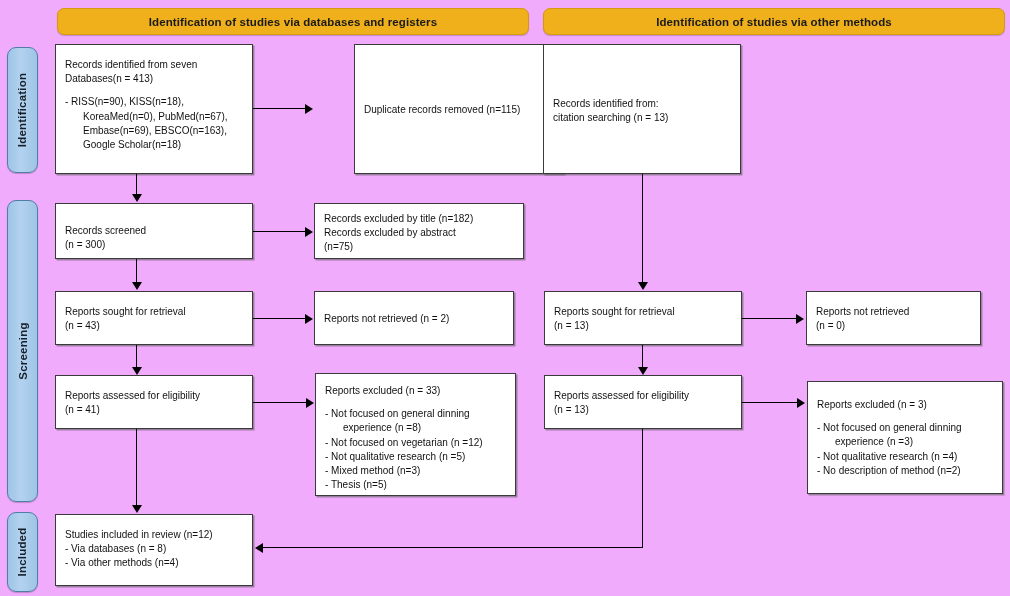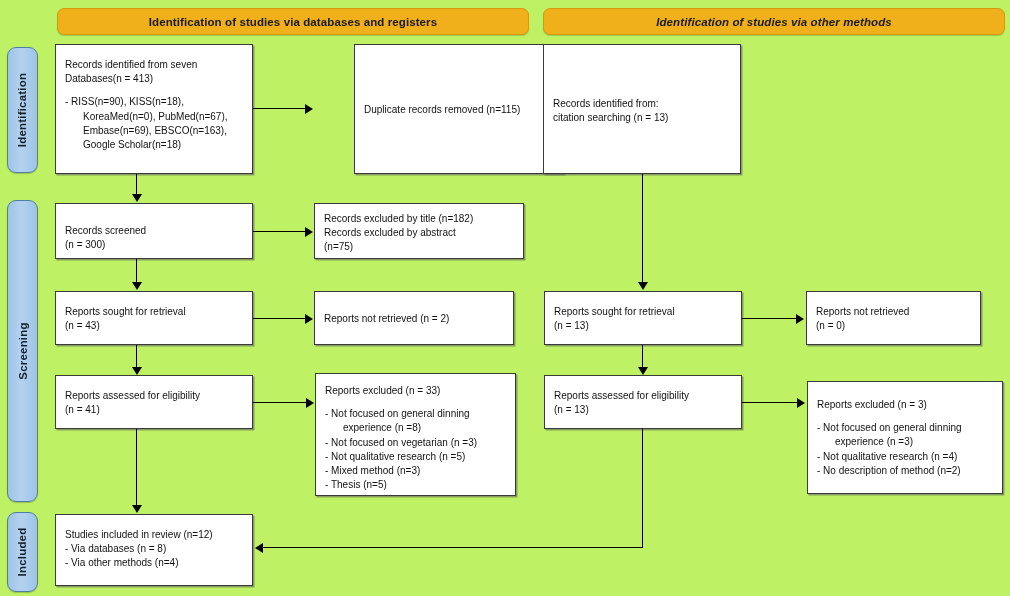--- a/index.html
+++ b/index.html
@@ -8,21 +8,21 @@
     background: #ffffff;
   }
   body {
     font-family: "Liberation Sans", sans-serif;
     color: #000000;
   }
   #canvas {
     position: relative;
     width: 1010px;
     height: 596px;
-    background: #bef264;
+    background: #f0abfc;
     overflow: hidden;
   }
 
   
   .banner {
     position: absolute;
     background: #f0b323;
     background: #efb01c;
     border: 1px solid #d69a10;
     border-radius: 7px;
@@ -115,21 +115,21 @@
   }
 </style>
 </head>
 <body>
 
 <div id="canvas">
 
   <div class="banner" style="left:57px; top:8px; width:470px; height:25px;">
     <span>Identification of studies via databases and registers</span>
   </div>
-  <div class="banner" style="left:543px; top:8px; width:460px; height:25px;font-style:italic;">
+  <div class="banner" style="left:543px; top:8px; width:460px; height:25px;">
     <span>Identification of studies via other methods</span>
   </div>
 
   <div class="phase" style="left:7px; top:47px; width:29px; height:124px;">
     <span>Identification</span>
   </div>
   <div class="phase" style="left:7px; top:200px; width:29px; height:300px;">
     <span>Screening</span>
   </div>
   <div class="phase" style="left:7px; top:512px; width:29px; height:78px;">
@@ -206,21 +206,21 @@
       <div class="line">(n = 41)</div>
     </div>
   </div>
 
   <div class="box" style="left:315px; top:373px; width:201px; height:123px;">
     <div class="inner" style="top:10px;">
       <div class="line">Reports excluded (n = 33)</div>
       <div class="gap"></div>
       <div class="line">- Not focused on general dinning</div>
       <div class="line indent2">experience (n =8)</div>
-      <div class="line">- Not focused on vegetarian (n =3)</div>
+      <div class="line">- Not focused on vegetarian (n =12)</div>
       <div class="line">- Not qualitative research (n =5)</div>
       <div class="line">- Mixed method (n=3)</div>
       <div class="line">- Thesis (n=5)</div>
     </div>
   </div>
 
   <div class="hline" style="left:253px; top:402px; width:53px;"></div>
   <div class="arrow-right" style="left:306px; top:398px;"></div>
 
   <div class="vline" style="left:136px; top:429px; height:79px;"></div>

